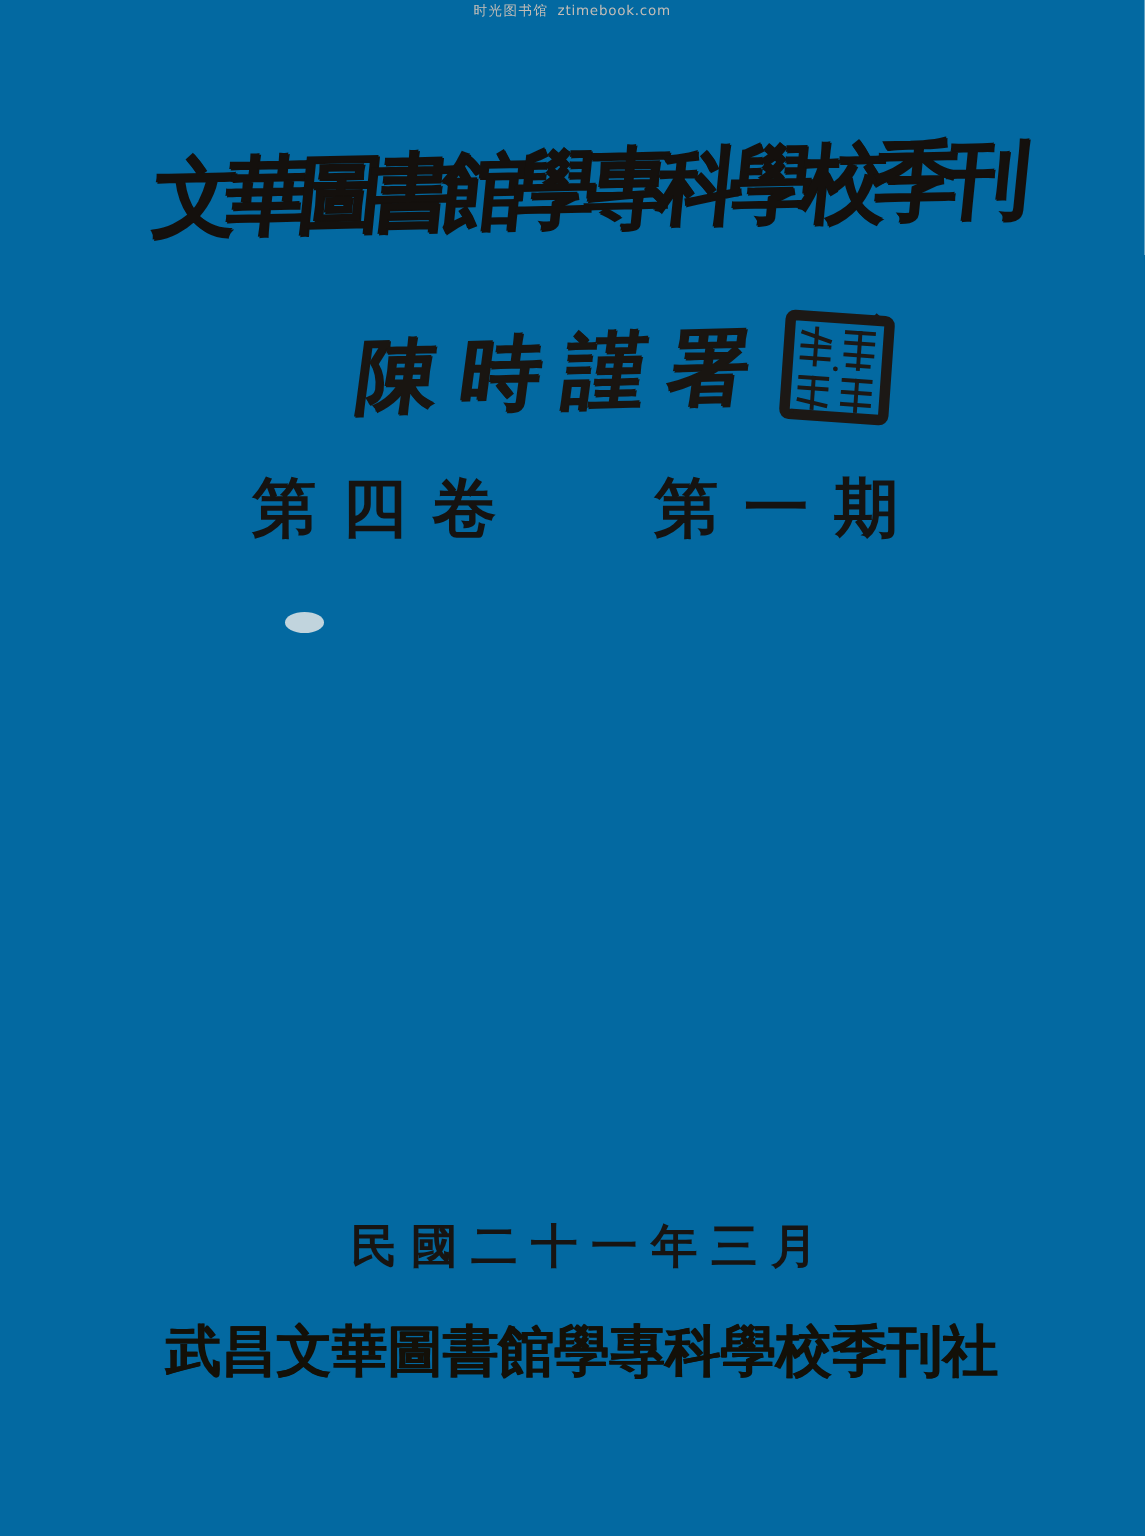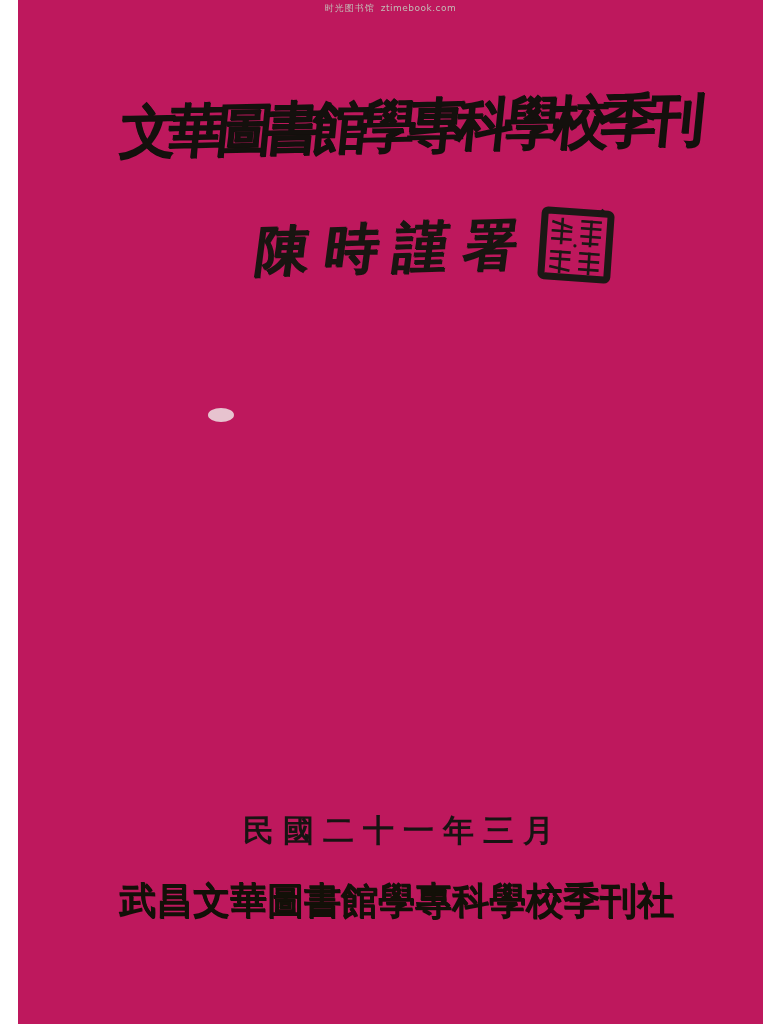--- a/index.html
+++ b/index.html
@@ -4,22 +4,21 @@
 <style>
   html, body { margin: 0; padding: 0; }
   body {
     width: 763px; height: 1024px;
     position: relative; overflow: hidden;
     background: #ffffff;
     font-family: "Liberation Serif", "DejaVu Serif", serif;
   }
   .page {
     position: absolute; inset: 0;
-    background: #be185d;
-    margin-left: 18px;
+    background: #0369a1;
   }
   .watermark {
     position: absolute; top: 3px; left: 0; right: 0;
     text-align: center;
     font-family: "DejaVu Sans", sans-serif;
     font-size: 9px; line-height: 11px;
     color: #c3bdb7; letter-spacing: 1px;
     white-space: nowrap;
   }
   .watermark .url { margin-left: 6px; letter-spacing: 0.5px; }
@@ -113,20 +112,24 @@
         <path d="M43 47 h18"></path>
         <path d="M52 47 v20"></path>
         <path d="M43 55 h18"></path>
         <path d="M43 63 h18"></path>
       </g>
       <circle cx="37" cy="40" r="1.6" fill="#1c1815"></circle>
       <circle cx="10" cy="70" r="1.4" fill="#1c1815"></circle>
     </svg>
   </div>
 
+  <div class="volume-issue-row">
+    <span class="vol">第四卷</span>
+    <span class="iss">第一期</span>
+  </div>
 
   <div class="smudge"></div>
 
   <div class="date-line">民國二十一年三月</div>
 
   <div class="publisher-line">武昌文華圖書館學專科學校季刊社</div>
 
 </div>
 
 </body></html>

